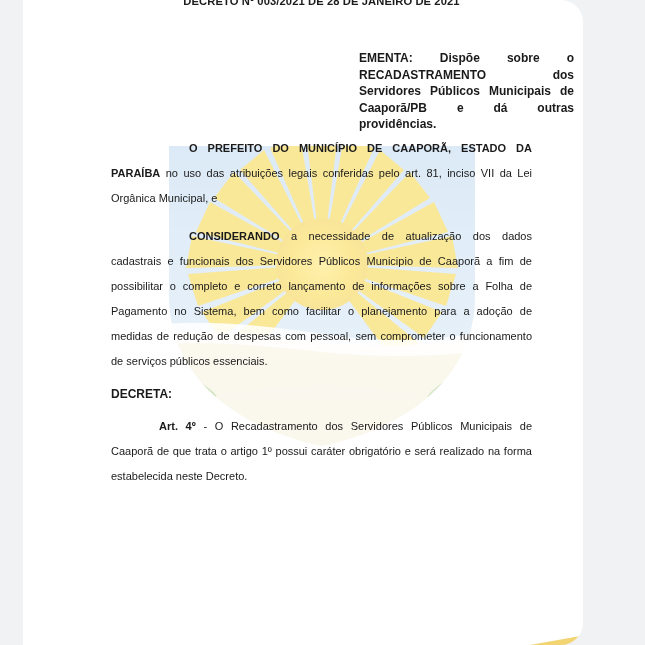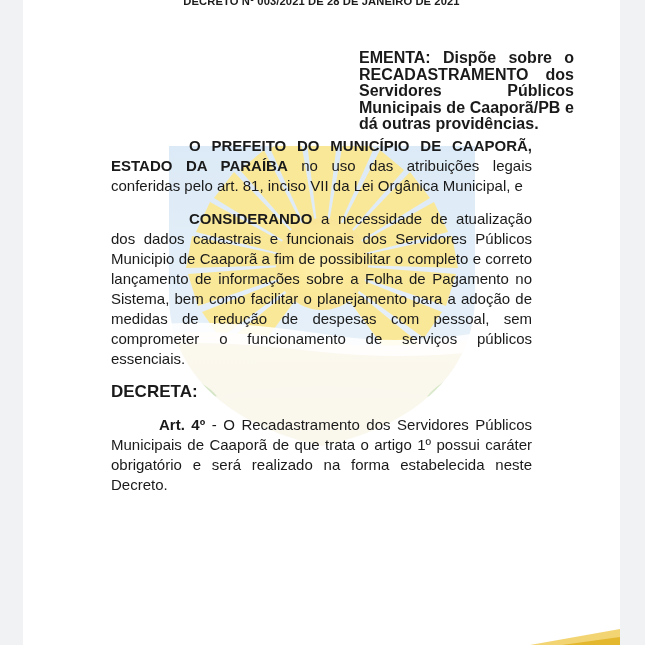--- a/index.html
+++ b/index.html
@@ -7,24 +7,25 @@
     padding: 0;
     width: 645px;
     height: 645px;
     overflow: hidden;
     background: #f1f2f4;
     font-family: "Liberation Sans", sans-serif;
   }
 
   #viewer {
     position: relative;
-    width: 645px;
+    width: 583px;
     height: 645px;
     background: #f1f2f4;
     overflow: hidden;
+    border-radius: 22px;
   }
 
   
   #page {
     position: absolute;
     left: 23px;
     top: 0;
     width: 597px;
     height: 645px;
     background: #ffffff;
@@ -64,40 +65,40 @@
     margin: 0;
     position: absolute;
     top: -5px;
     left: 0;
     width: 597px;
     padding: 0 60px;
     box-sizing: border-box;
   }
 
   .para {
-    font-size: 15px;
-    line-height: 20px;
+    font-size: 11px;
+    line-height: 25px;
     color: #1a1a1a;
     text-align: justify;
     margin: 0 0 13px 0;
     text-indent: 0;
   }
   .para b { font-weight: bold; }
 
   
   #ementa-block {
     position: absolute;
     top: 50px;
     left: 336px;
     width: 215px;
     z-index: 6;
   }
   #ementa-block p {
     margin: 0;
-    font-size: 16px;
+    font-size: 12px;
     line-height: 16.6px;
     font-weight: bold;
     color: #1a1a1a;
     text-align: justify;
   }
 
   #body-block {
     position: absolute;
     top: 136px;
     left: 0;
@@ -105,21 +106,21 @@
     padding: 0 88px 0 88px;
     box-sizing: border-box;
     z-index: 6;
   }
 
   .centerish {
     text-align: justify;
   }
 
   .decreta {
-    font-size: 17px;
+    font-size: 12px;
     font-weight: bold;
     color: #1a1a1a;
     margin: 0 0 13px 0;
   }
 
   .head-indent { display: inline-block; width: 48px; }
   .head-indent-wide { display: inline-block; width: 78px; }
 </style>
 </head>
 <body>

